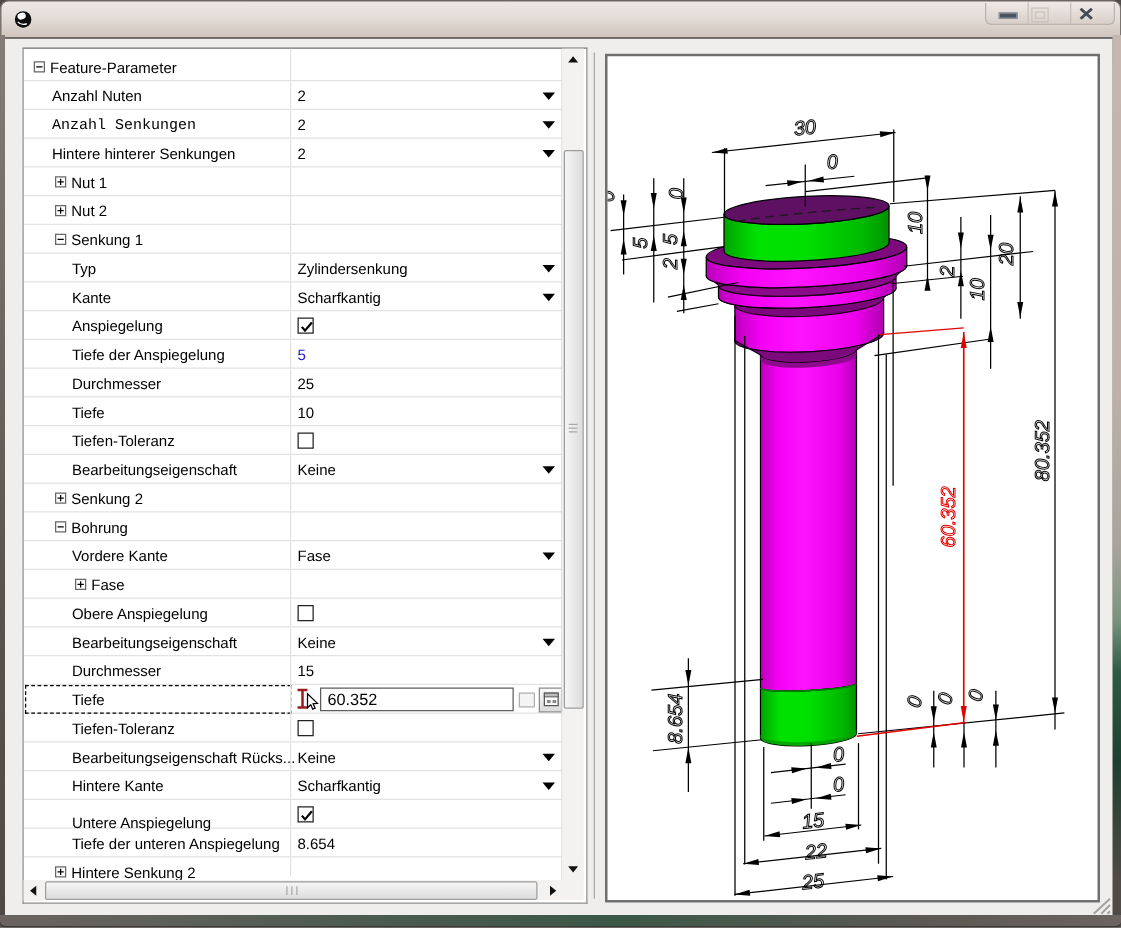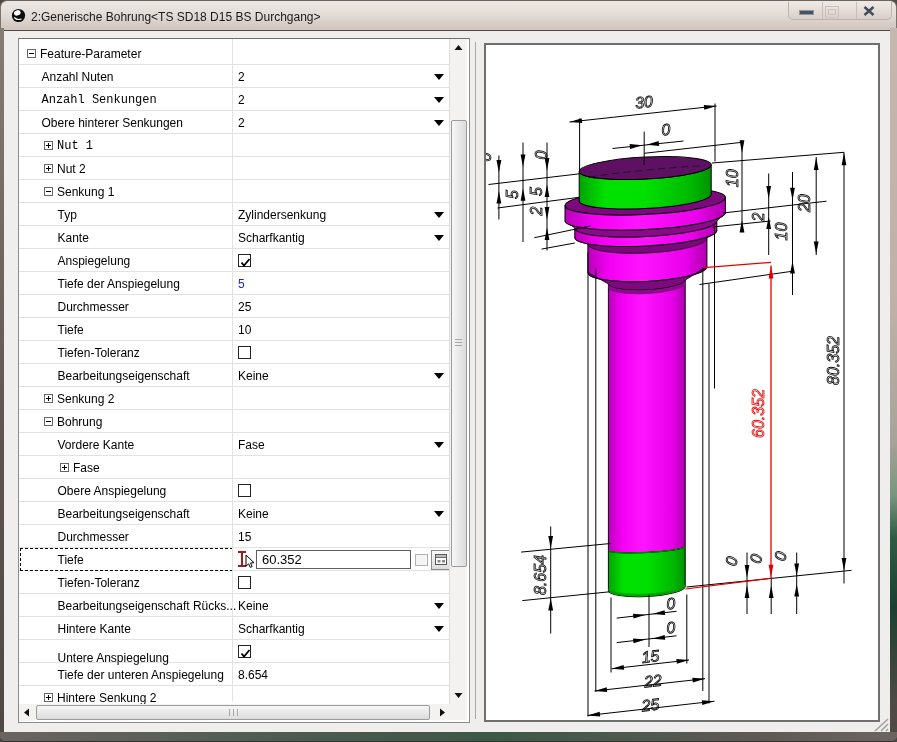--- a/index.html
+++ b/index.html
@@ -50,21 +50,20 @@
 text { font-style:italic; }
 </style></head>
 <body>
 <div id="win">
  <div id="titlebar">
   <svg id="ticon" viewBox="0 0 15 15">
     <circle cx="7.5" cy="7.5" r="6.6" fill="#0d0d0d"></circle>
     <ellipse cx="6.3" cy="4.9" rx="3.4" ry="2.6" fill="#fff" transform="rotate(-20 6.3 4.9)"></ellipse>
     <path d="M3.2,9.5 Q6,12.5 10.5,11" stroke="#fff" stroke-width="1.1" fill="none"></path>
   </svg>
-  <div id="title">2:Generische Bohrung&lt;TS SD18 D15 BS Durchgang&gt;</div>
   <div id="btns">
     <div class="bsep" style="left:33px"></div>
     <div class="bsep" style="left:67px"></div>
     <div style="position:absolute;left:10px;top:8px;width:13px;height:3px;background:#47525f;border:1px solid #8d959e;"></div>
     <div style="position:absolute;left:36px;top:4px;width:12px;height:10px;border:1px solid #ccc2bb;"></div>
     <div style="position:absolute;left:39px;top:7px;width:6px;height:4px;border:1px solid #ccc2bb;"></div>
     <svg style="position:absolute;left:74px;top:4px;" width="12" height="10" viewBox="0 0 12 10">
       <path d="M1.5,1 L10.5,9 M10.5,1 L1.5,9" stroke="#424b58" stroke-width="2.4" fill="none"></path>
     </svg>
   </div>
@@ -84,30 +83,30 @@
 <div class="plbl" style="left:21.0px;top:7.5px;">Feature-Parameter</div>
 <div style="position:absolute;left:0;right:0;top:48px;height:1px;background:#e2e2e2;"></div>
 <div class="plbl" style="left:22.5px;top:30.5px;">Anzahl Nuten</div>
 <div class="pval" style="left:219px;top:30.5px;">2</div>
 <div style="position:absolute;left:415px;top:35.0px;width:0;height:0;border-left:5.5px solid transparent;border-right:5.5px solid transparent;border-top:6px solid #000;"></div>
 <div style="position:absolute;left:0;right:0;top:71px;height:1px;background:#e2e2e2;"></div>
 <div class="plbl" style="left:22.5px;top:53.5px;font-family:Liberation Mono, monospace;">Anzahl Senkungen</div>
 <div class="pval" style="left:219px;top:53.5px;">2</div>
 <div style="position:absolute;left:415px;top:58.0px;width:0;height:0;border-left:5.5px solid transparent;border-right:5.5px solid transparent;border-top:6px solid #000;"></div>
 <div style="position:absolute;left:0;right:0;top:94px;height:1px;background:#e2e2e2;"></div>
-<div class="plbl" style="left:22.5px;top:76.5px;">Obere hinterer Senkungen</div>
+<div class="plbl" style="left:22.5px;top:76.5px;">Hintere hinterer Senkungen</div>
 <div class="pval" style="left:219px;top:76.5px;">2</div>
 <div style="position:absolute;left:415px;top:81.0px;width:0;height:0;border-left:5.5px solid transparent;border-right:5.5px solid transparent;border-top:6px solid #000;"></div>
 <div style="position:absolute;left:0;right:0;top:117px;height:1px;background:#e2e2e2;"></div>
 <div class="pmbox" style="left:24.5px;top:102.0px;">
             <svg width="7" height="7">
               <path d="M1,3.5 H6 M3.5,1 V6" stroke="#000" stroke-width="1"></path>
             </svg>
           </div>
-<div class="plbl" style="left:38.0px;top:99.5px;font-family:Liberation Mono, monospace;">Nut 1</div>
+<div class="plbl" style="left:38.0px;top:99.5px;">Nut 1</div>
 <div style="position:absolute;left:0;right:0;top:140px;height:1px;background:#e2e2e2;"></div>
 <div class="pmbox" style="left:24.5px;top:125.0px;">
             <svg width="7" height="7">
               <path d="M1,3.5 H6 M3.5,1 V6" stroke="#000" stroke-width="1"></path>
             </svg>
           </div>
 <div class="plbl" style="left:38.0px;top:122.5px;">Nut 2</div>
 <div style="position:absolute;left:0;right:0;top:163px;height:1px;background:#e2e2e2;"></div>
 <div class="pmbox" style="left:24.5px;top:148.0px;">
             <svg width="7" height="7">

